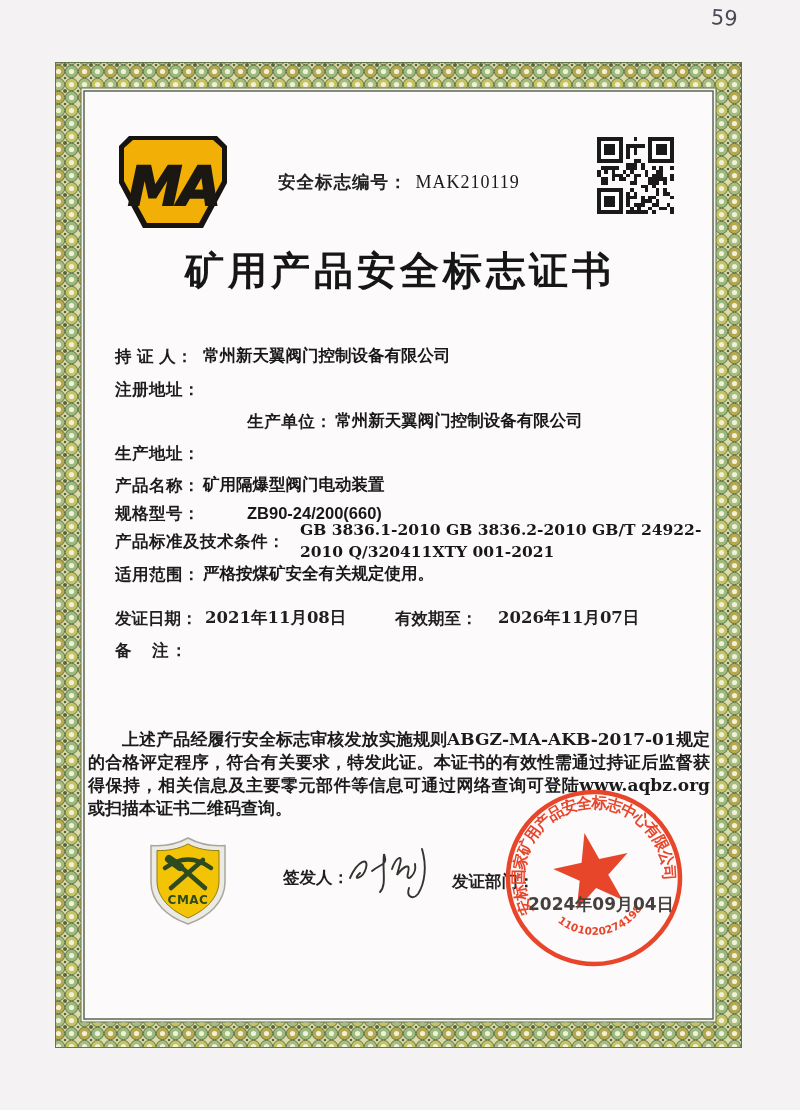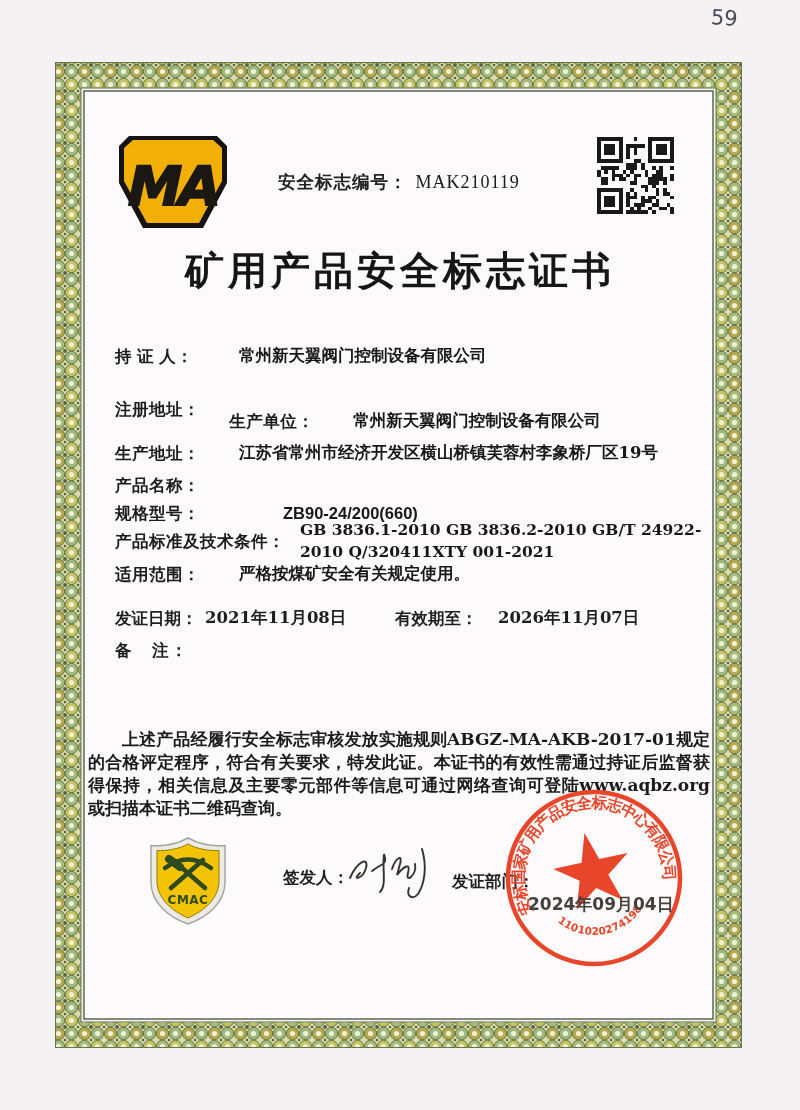--- a/index.html
+++ b/index.html
@@ -11,21 +11,21 @@
   }
   .abs{position:absolute;}
   .page-number{left:711px;top:6px;font-size:21px;color:#4a4a55;transform:rotate(4deg);font-family:"DejaVu Sans",sans-serif;}
   .cert-no{left:278px;top:170px;font-size:17.5px;letter-spacing:1px;}
   .cert-no .lbl{font-weight:600;color:#222;}
   .cert-no .val{font-family:"Liberation Serif","DejaVu Serif",serif;font-size:18px;margin-left:8px;color:#1a1a1a;}
   .title{left:0;top:244px;width:800px;text-align:center;font-size:39px;font-weight:800;
     letter-spacing:4px;font-family:"Liberation Serif","DejaVu Serif",serif;color:#161616;}
   .frow{left:115px;width:600px;display:flex;line-height:22px;}
   .frow .lbl{font-weight:700;font-size:16.5px;letter-spacing:0.5px;white-space:nowrap;width:88px;flex:0 0 88px;color:#1c1c1c;}
-  .frow .val{font-weight:700;font-size:16.5px;font-family:"DejaVu Serif","Liberation Serif",serif;color:#181818;margin-left:36px;}
+  .frow .val{font-weight:700;font-size:16.5px;font-family:"DejaVu Serif","Liberation Serif",serif;color:#181818;}
   .std-label{left:115px;top:531px;font-weight:700;font-size:16.5px;letter-spacing:0.5px;color:#1c1c1c;}
   .std-value{left:300px;top:519px;width:404px;font-weight:700;font-size:15.5px;line-height:22px;
     font-family:"DejaVu Serif","Liberation Serif",serif;color:#181818;}
   .dates-row{left:115px;top:603px;width:600px;height:24px;}
   .dates-row span{position:absolute;top:4px;line-height:22px;text-align:center;}
   .d-l1{left:0;font-weight:700;font-size:16.5px;}
   .d-v1{left:90px;font-weight:700;font-size:16.5px;font-family:"DejaVu Serif",serif;}
   .d-l2{left:280px;font-weight:700;font-size:16.5px;}
   .d-v2{left:383px;font-weight:700;font-size:16.5px;font-family:"DejaVu Serif",serif;}
   .remark{left:115px;top:640px;font-weight:700;font-size:16.5px;letter-spacing:2px;}
@@ -206,33 +206,33 @@
       <rect x="1" y="15" width="5" height="5" fill="#ffffff"></rect>
       <rect x="2" y="16" width="3" height="3" fill="#1a1a1a"></rect>
     </svg>
 
   <div class="abs title">矿用产品安全标志证书</div>
 
   <div class="abs frow" style="top:345px;">
     <span class="lbl">持 证 人：</span>
     <span class="val">常州新天翼阀门控制设备有限公司</span>
   </div>
-  <div class="abs frow" style="top:398px;">
+  <div class="abs frow" style="top:378px;">
     <span class="lbl">注册地址：</span>
   </div>
   <div class="abs frow" style="top:410px;justify-content:center;">
     <span class="lbl">生产单位：</span>
     <span class="val">常州新天翼阀门控制设备有限公司</span>
   </div>
   <div class="abs frow" style="top:442px;">
     <span class="lbl">生产地址：</span>
-    <span class="val">江苏省常州市经济开发区横山桥镇芙蓉村李象桥厂区19号</span>
   </div>
   <div class="abs frow" style="top:474px;">
     <span class="lbl">产品名称：</span>
+    <span class="val">矿用隔爆型阀门电动装置</span>
   </div>
   <div class="abs frow" style="top:502px;gap:44px;">
     <span class="lbl">规格型号：</span>
     <span class="val" style="font-family:'Liberation Sans','DejaVu Sans',sans-serif;">ZB90-24/200(660)</span>
   </div>
   <div class="abs std-label">产品标准及技术条件：</div>
   <div class="abs std-value">GB 3836.1-2010 GB 3836.2-2010 GB/T 24922-2010 Q/320411XTY 001-2021</div>
   <div class="abs frow" style="top:563px;">
     <span class="lbl">适用范围：</span>
     <span class="val">严格按煤矿安全有关规定使用。</span>

